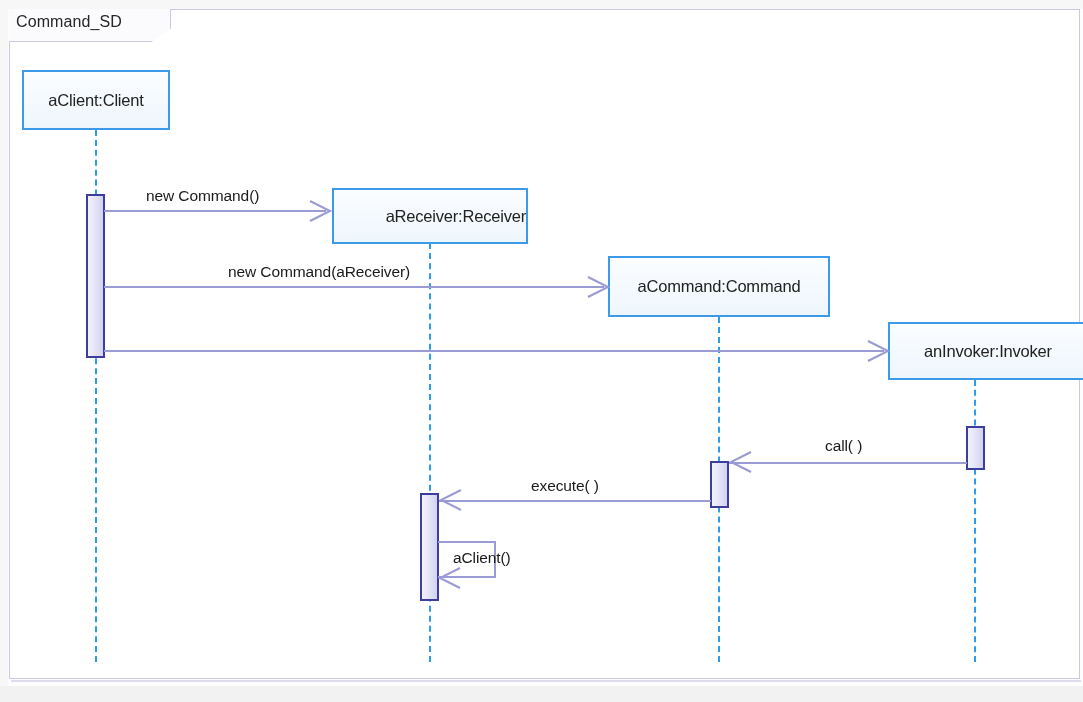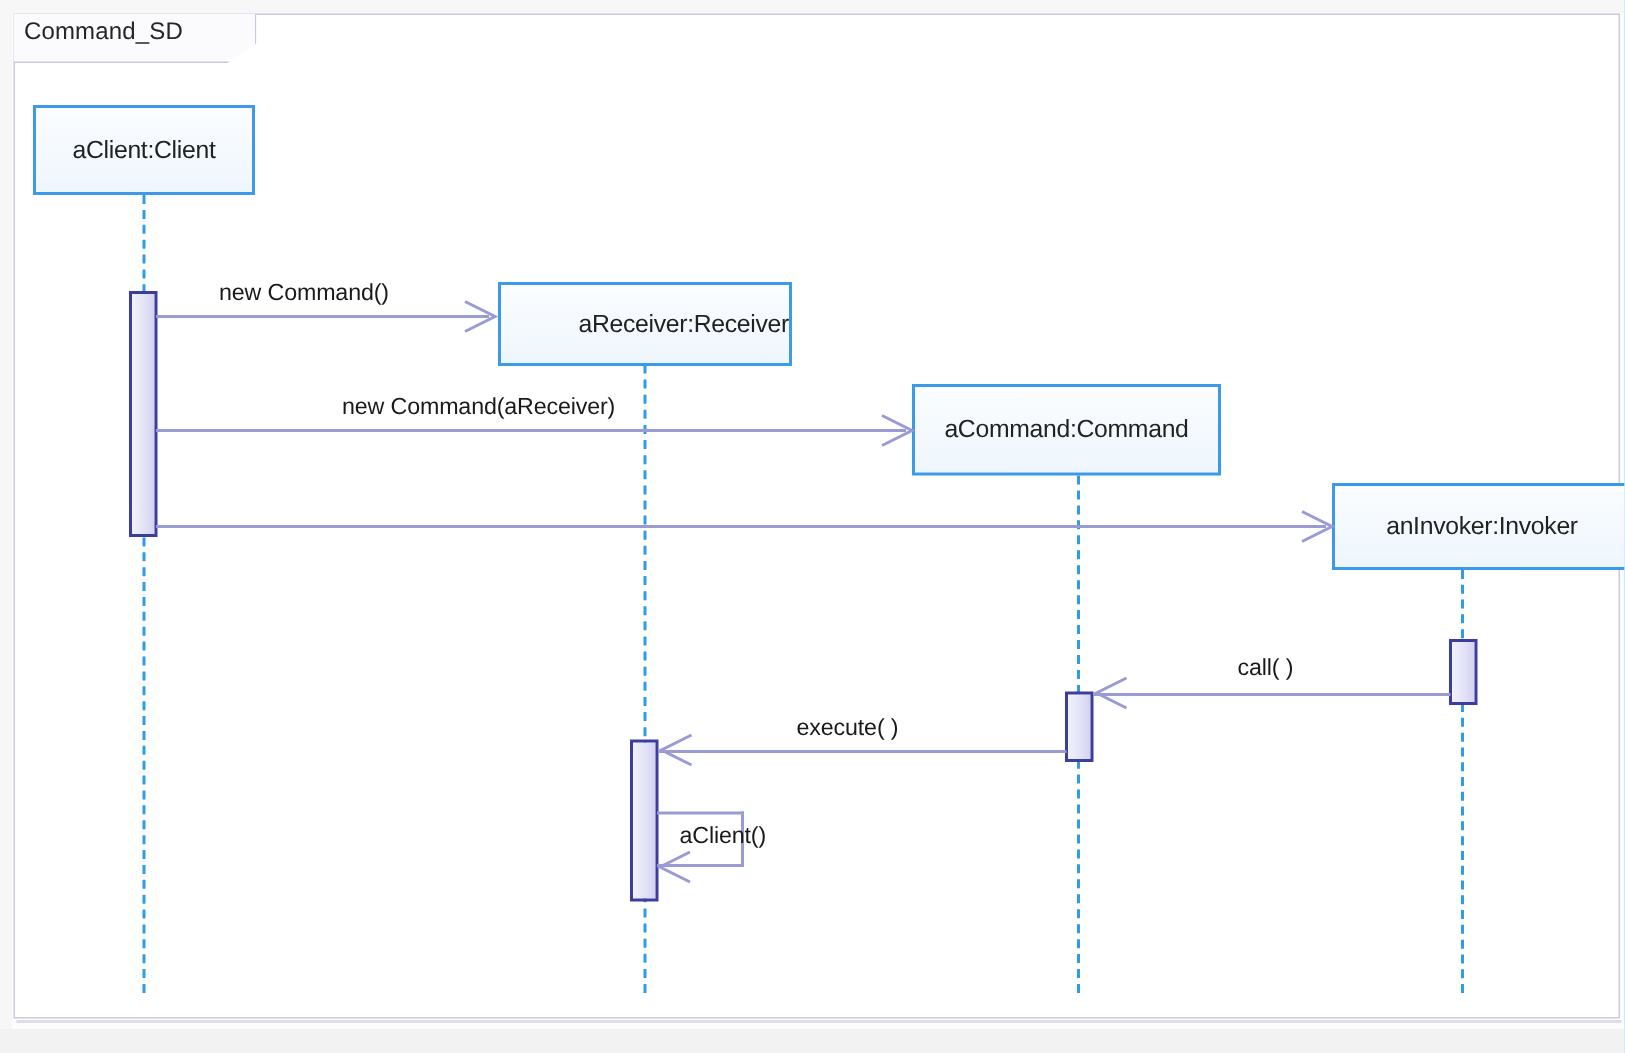--- a/index.html
+++ b/index.html
@@ -152,21 +152,21 @@
   <div class="lifeline" style="left:974px; top:380px; height:282px;"></div>
 
   <div class="lifeline-box" style="left:22px; top:70px; width:148px; height:60px;">
     <span>aClient:Client</span>
   </div>
 
   <div class="lifeline-box" style="left:332px; top:188px; width:196px; height:56px;justify-content:flex-end;">
     <span>aReceiver:Receiver</span>
   </div>
 
-  <div class="lifeline-box" style="left:608px; top:256px; width:206px; height:61px;">
+  <div class="lifeline-box" style="left:608px; top:256px; width:222px; height:61px;">
     <span>aCommand:Command</span>
   </div>
 
   <div class="lifeline-box" style="left:888px; top:322px; width:200px; height:58px;">
     <span>anInvoker:Invoker</span>
   </div>
 
   <div class="activation" style="left:86px;  top:194px; width:19px; height:164px;"></div>
   <div class="activation" style="left:420px; top:493px; width:19px; height:108px;"></div>
   <div class="activation" style="left:710px; top:461px; width:19px; height:47px;"></div>

